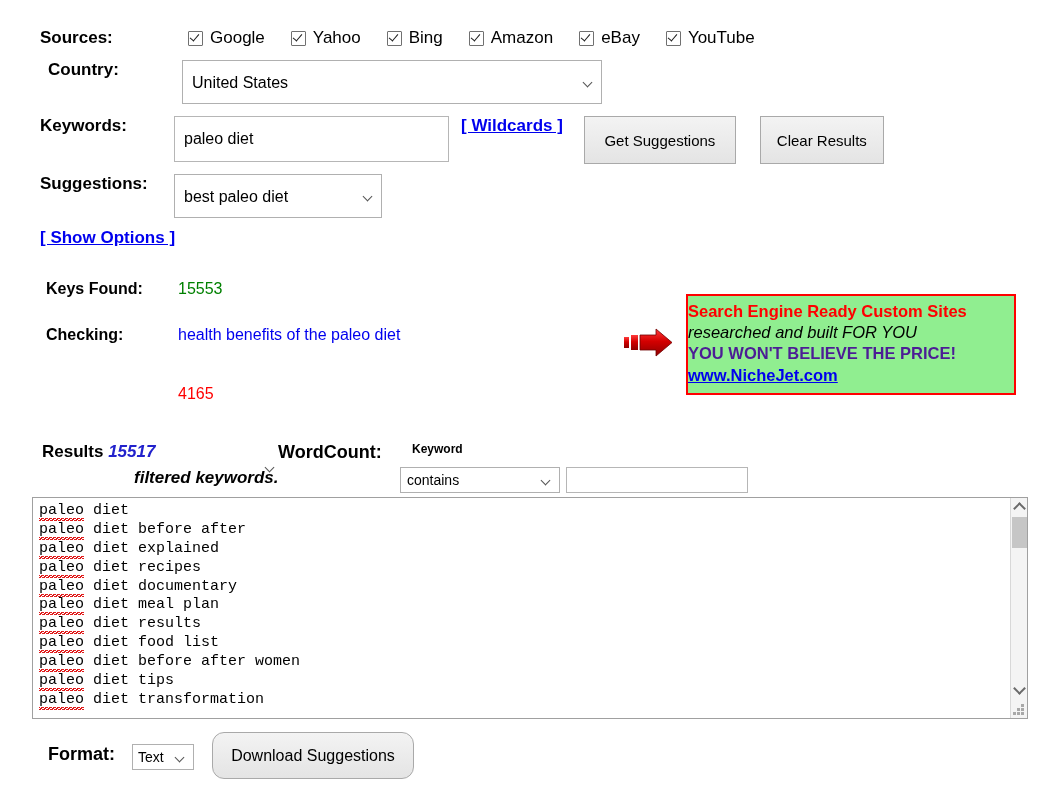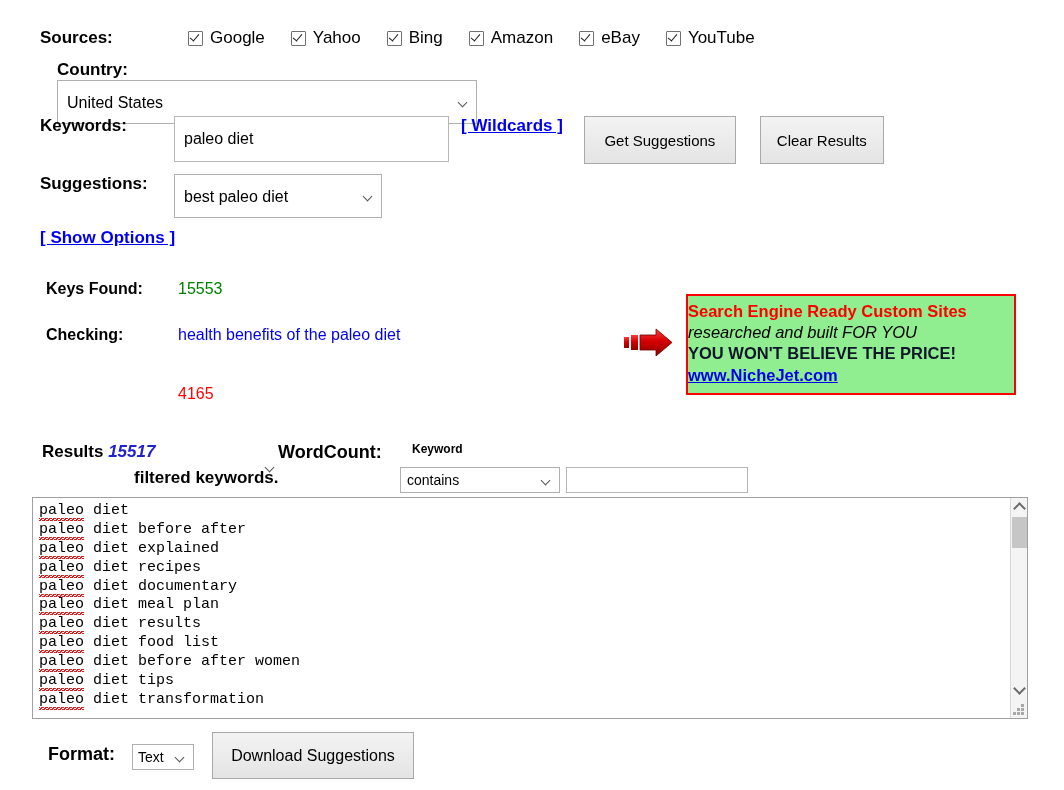--- a/index.html
+++ b/index.html
@@ -109,21 +109,21 @@
   }
   a.link {
     color: #0000ee;
     text-decoration: underline;
     font-size: 17px;
     font-weight: bold;
     white-space: nowrap;
   }
 
   
-  #country-row { left: 57px; top: 60px; flex-direction: column; }
+  #country-row { left: 48px; top: 60px; }
   #country-row .lbl { width: 134px; }
   #country-select { width: 420px; height: 44px; }
 
   #keywords-row { left: 40px; top: 116px; }
   #keywords-row .lbl { width: 134px; }
   #keywords-input { width: 275px; height: 46px; }
   #wildcards-link { margin-left: 12px; }
   #get-suggestions-btn { width: 152px; height: 48px; margin-left: 21px; }
   #clear-results-btn { width: 124px; height: 48px; margin-left: 24px; }
 
@@ -173,21 +173,21 @@
     font-size: 16.5px;
     line-height: 21px;
   }
   #ad-line2 {
     color: #000;
     font-style: italic;
     font-size: 16.5px;
     line-height: 21px;
   }
   #ad-line3 {
-    color: #0f172a;
+    color: #4c1d95;
     font-weight: bold;
     font-size: 16.5px;
     line-height: 21px;
   }
   #ad-link {
     color: #0000ee;
     font-weight: bold;
     font-size: 16.5px;
     line-height: 22px;
     text-decoration: underline;
@@ -195,21 +195,21 @@
   #ad-arrow { position: absolute; left: 622px; top: 326px; width: 52px; height: 34px; }
 
   
   #results-label {
     position: absolute; left: 42px; top: 442px;
     font-weight: bold; font-size: 17px; color: #000; white-space: nowrap;
   }
   #results-count { color: #2222cc; font-style: italic; font-weight: bold; }
   #filtered-label {
     position: absolute; left: 134px; top: 468px;
-    font-weight: bold; font-size: 17px; color: #000;
+    font-style: italic; font-weight: bold; font-size: 17px; color: #000;
   }
   #wordcount-label {
     position: absolute; left: 278px; top: 442px;
     font-weight: bold; font-size: 18px; color: #000;
   }
   #keyword-label {
     position: absolute; left: 412px; top: 442px;
     font-weight: bold; font-size: 12px; color: #000;
   }
   #wordcount-select-wrap { position: absolute; left: 284px; top: 467px; }
@@ -292,20 +292,21 @@
   #format-label {
     position: absolute; left: 48px; top: 744px;
     font-weight: bold; font-size: 18px; color: #000;
   }
   #format-select-wrap { position: absolute; left: 132px; top: 744px; }
   #format-select { width: 62px; height: 26px; font-size: 14px; padding: 0 18px 0 5px; }
   #download-btn {
     position: absolute; left: 212px; top: 732px;
     width: 202px; height: 47px;
     font-size: 16px;
+    border-radius: 12px;
   }
 </style>
 </head>
 <body>
 
 <div class="page">
 
   <div class="row" id="sources-row">
     <span class="lbl">Sources:</span>
     <span class="src-item">

